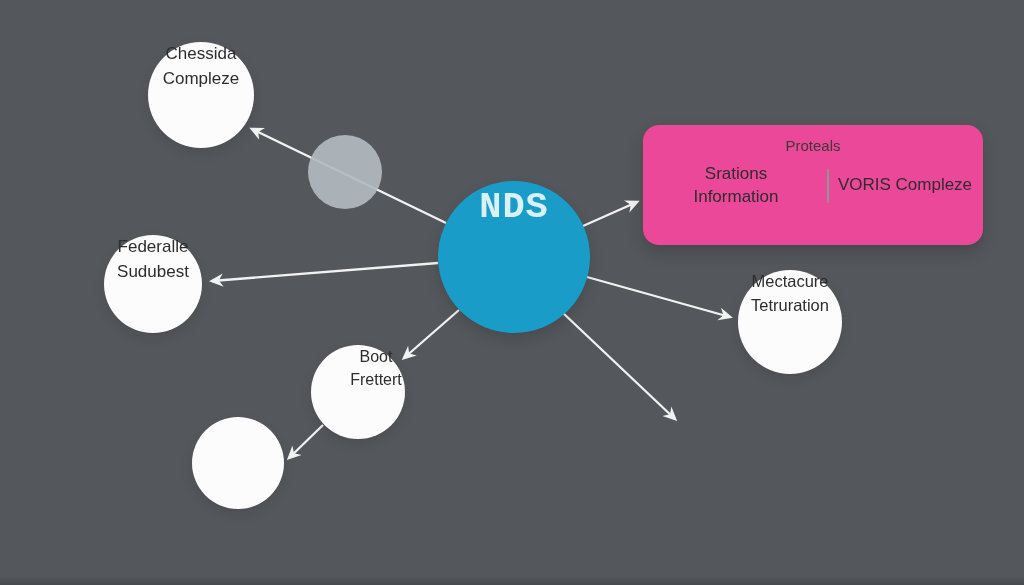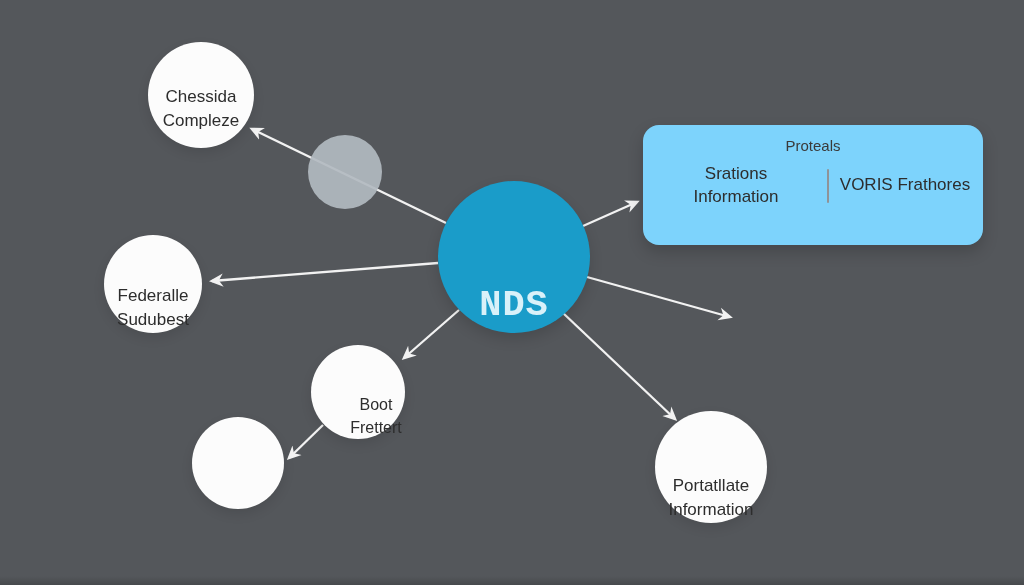--- a/index.html
+++ b/index.html
@@ -21,21 +21,21 @@
     top: 0;
     width: 1024px;
     height: 585px;
     pointer-events: none;
   }
   .node {
     position: absolute;
     border-radius: 50%;
     background: #fcfcfc;
     display: flex;
-    align-items: flex-end;
+    align-items: flex-start;
     justify-content: center;
     text-align: center;
     color: #2d2d2d;
     font-size: 17px;
     line-height: 1.45;
     white-space: pre-line;
     box-shadow: 0 5px 12px rgba(0,0,0,0.10);
   }
   .node .node-label { white-space: pre-line; }
   .node-chessida { left: 148px; top: 42px; width: 106px; height: 106px; padding-bottom: 14px; box-sizing: border-box; }
@@ -57,21 +57,21 @@
   .ghost-circle {
     position: absolute;
     left: 308px; top: 135px; width: 74px; height: 74px;
     border-radius: 50%;
     background: #b2bac0;
     opacity: 0.92;
   }
   .info-box {
     position: absolute;
     left: 643px; top: 125px; width: 340px; height: 120px;
-    background: #7dd3fc;
+    background: #ec4899;
     border-radius: 16px;
     box-shadow: 0 7px 16px rgba(0,0,0,0.18);
     box-sizing: border-box;
     padding-top: 12px;
   }
   .box-title {
     text-align: center;
     font-size: 15px;
     color: #3a3a3a;
   }
@@ -138,35 +138,35 @@
 
   <div class="node node-federalle">
     <span class="node-label">Federalle
 Sudubest</span>
   </div>
 
   <div class="node node-empty">
     <span class="node-label"></span>
   </div>
 
+  <div class="node node-mectacure">
+    <span class="node-label">Mectacure
+Tetruration</span>
+  </div>
 
-  <div class="node node-portatllate">
-    <span class="node-label">Portatllate
-Information</span>
-  </div>
 
   <div class="node node-center">
     <span class="node-label">NDS</span>
   </div>
 
   <div class="info-box">
     <div class="box-title">Proteals</div>
     <div class="box-cols">
       <div class="box-col box-col-left">Srations
 Information</div>
       <div class="box-divider"></div>
-      <div class="box-col box-col-right">VORIS Frathores</div>
+      <div class="box-col box-col-right">VORIS Compleze</div>
     </div>
   </div>
 
   <div class="bottom-shade"></div>
 
 </div>
 
 </body></html>

